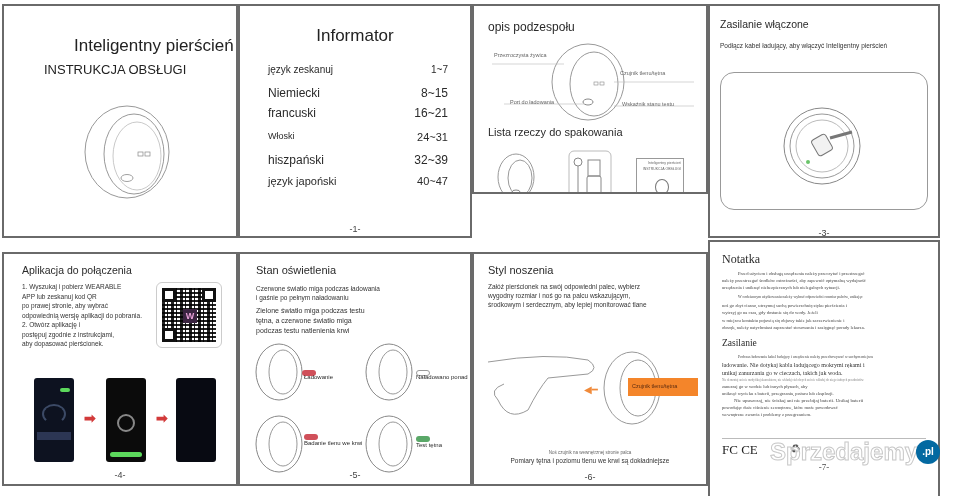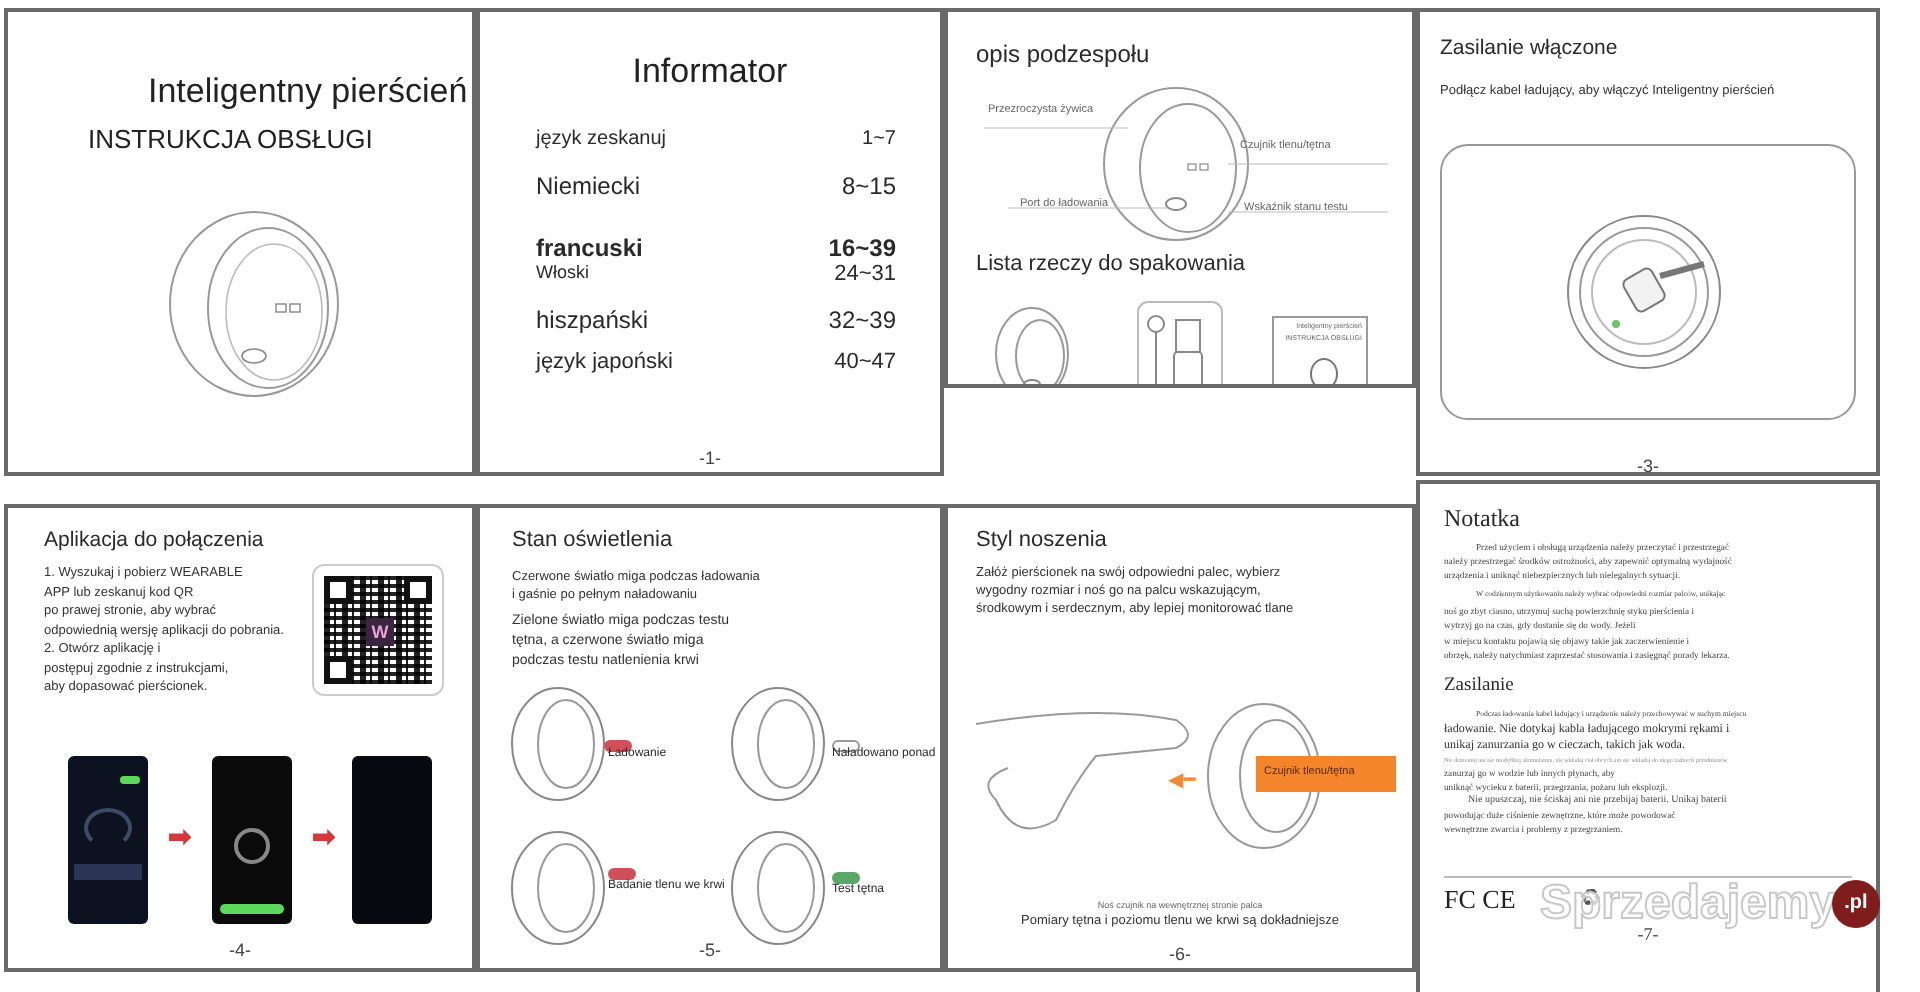--- a/index.html
+++ b/index.html
@@ -34,23 +34,23 @@
 <div class="panel" style="left:238px;top:4px;width:234px;height:234px;">
   <div class="t" style="left:0;right:0;text-align:center;top:20px;font-size:17px;color:#222;">Informator</div>
   <div class="toc-row" style="top:58px;font-size:10px;">
       <span>język zeskanuj</span>
       <span>1~7</span>
     </div>
   <div class="toc-row" style="top:80px;">
       <span>Niemiecki</span>
       <span>8~15</span>
     </div>
-  <div class="toc-row" style="top:111px;font-weight:bold;">
+  <div class="toc-row" style="top:100px;">
       <span>francuski</span>
-      <span>16~39</span>
+      <span>16~21</span>
     </div>
   <div class="toc-row" style="top:125px;font-size:9px;">
       <span>Włoski</span>
       <span style="font-size:11px;">24~31</span>
     </div>
   <div class="toc-row" style="top:147px;">
       <span>hiszpański</span>
       <span>32~39</span>
     </div>
   <div class="toc-row" style="top:169px;font-size:11px;">
@@ -248,15 +248,15 @@
   </div>
   <div style="position:absolute;left:12px;right:12px;top:196px;border-top:1px solid #bbb;"></div>
   <div class="t" style="left:12px;top:200px;font-size:13px;color:#222;">FC CE</div>
   <div style="position:absolute;left:80px;top:200px;font-size:12px;color:#555;">♻</div>
   <div class="pnum" style="top:220px;">-7-</div>
 </div>
 
 <div style="position:absolute;left:770px;top:438px;">
   <span style="font-size:24px;font-weight:bold;color:rgba(255,255,255,0.75);-webkit-text-stroke:1px #c8c8c8;white-space:nowrap;">Sprzedajemy</span>
 </div>
-<div style="position:absolute;left:916px;top:440px;width:24px;height:24px;border-radius:50%;background:#7f1d1d;color:#fff;font-size:10px;font-weight:bold;text-align:center;line-height:24px;">
+<div style="position:absolute;left:916px;top:440px;width:24px;height:24px;border-radius:50%;background:#0369a1;color:#fff;font-size:10px;font-weight:bold;text-align:center;line-height:24px;">
   <span>.pl</span>
 </div>
 
 </body></html>

